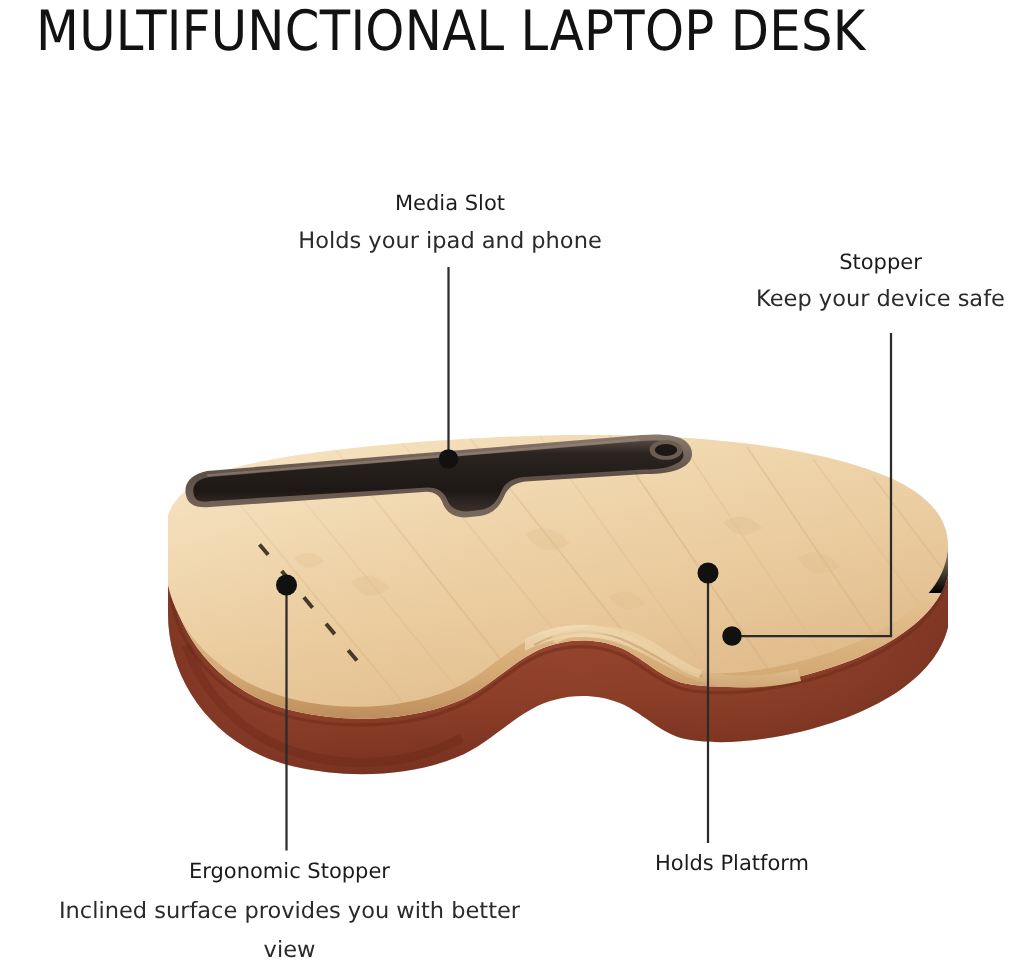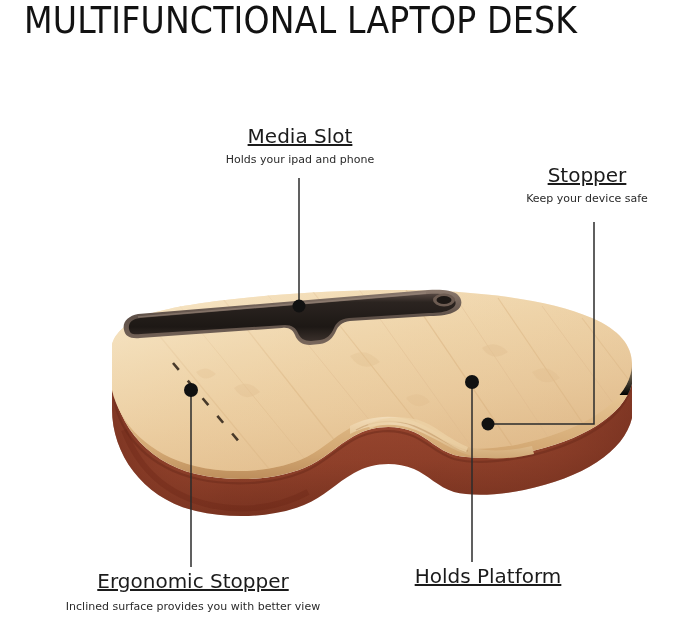--- a/index.html
+++ b/index.html
@@ -35,28 +35,27 @@
     letter-spacing: 0.2px;
     color: #121212;
     white-space: nowrap;
     transform: scaleX(0.995);
     transform-origin: left center;
   }
 
   
   .callout { position: absolute; text-align: center; }
   .callout .c-title {
-    font-size: 20px;
+    font-size: 14px;
     color: #1b1b1b;
     line-height: 25px;
     white-space: nowrap;
-    text-decoration: underline;
   }
   .callout .c-sub {
-    font-size: 11px;
+    font-size: 15px;
     color: #2a2a2a;
     line-height: 22px;
   }
 
   #callout-media  { left: 145px;  top: 124px; width: 270px; }
   #callout-stop   { left: 455px;  top: 163px; width: 224px; }
   #callout-ergo   { left: 8px;    top: 569px; width: 330px; }
   #callout-bamboo { left: 345px;  top: 564px; width: 246px; }
 
   #callout-ergo .c-sub,

